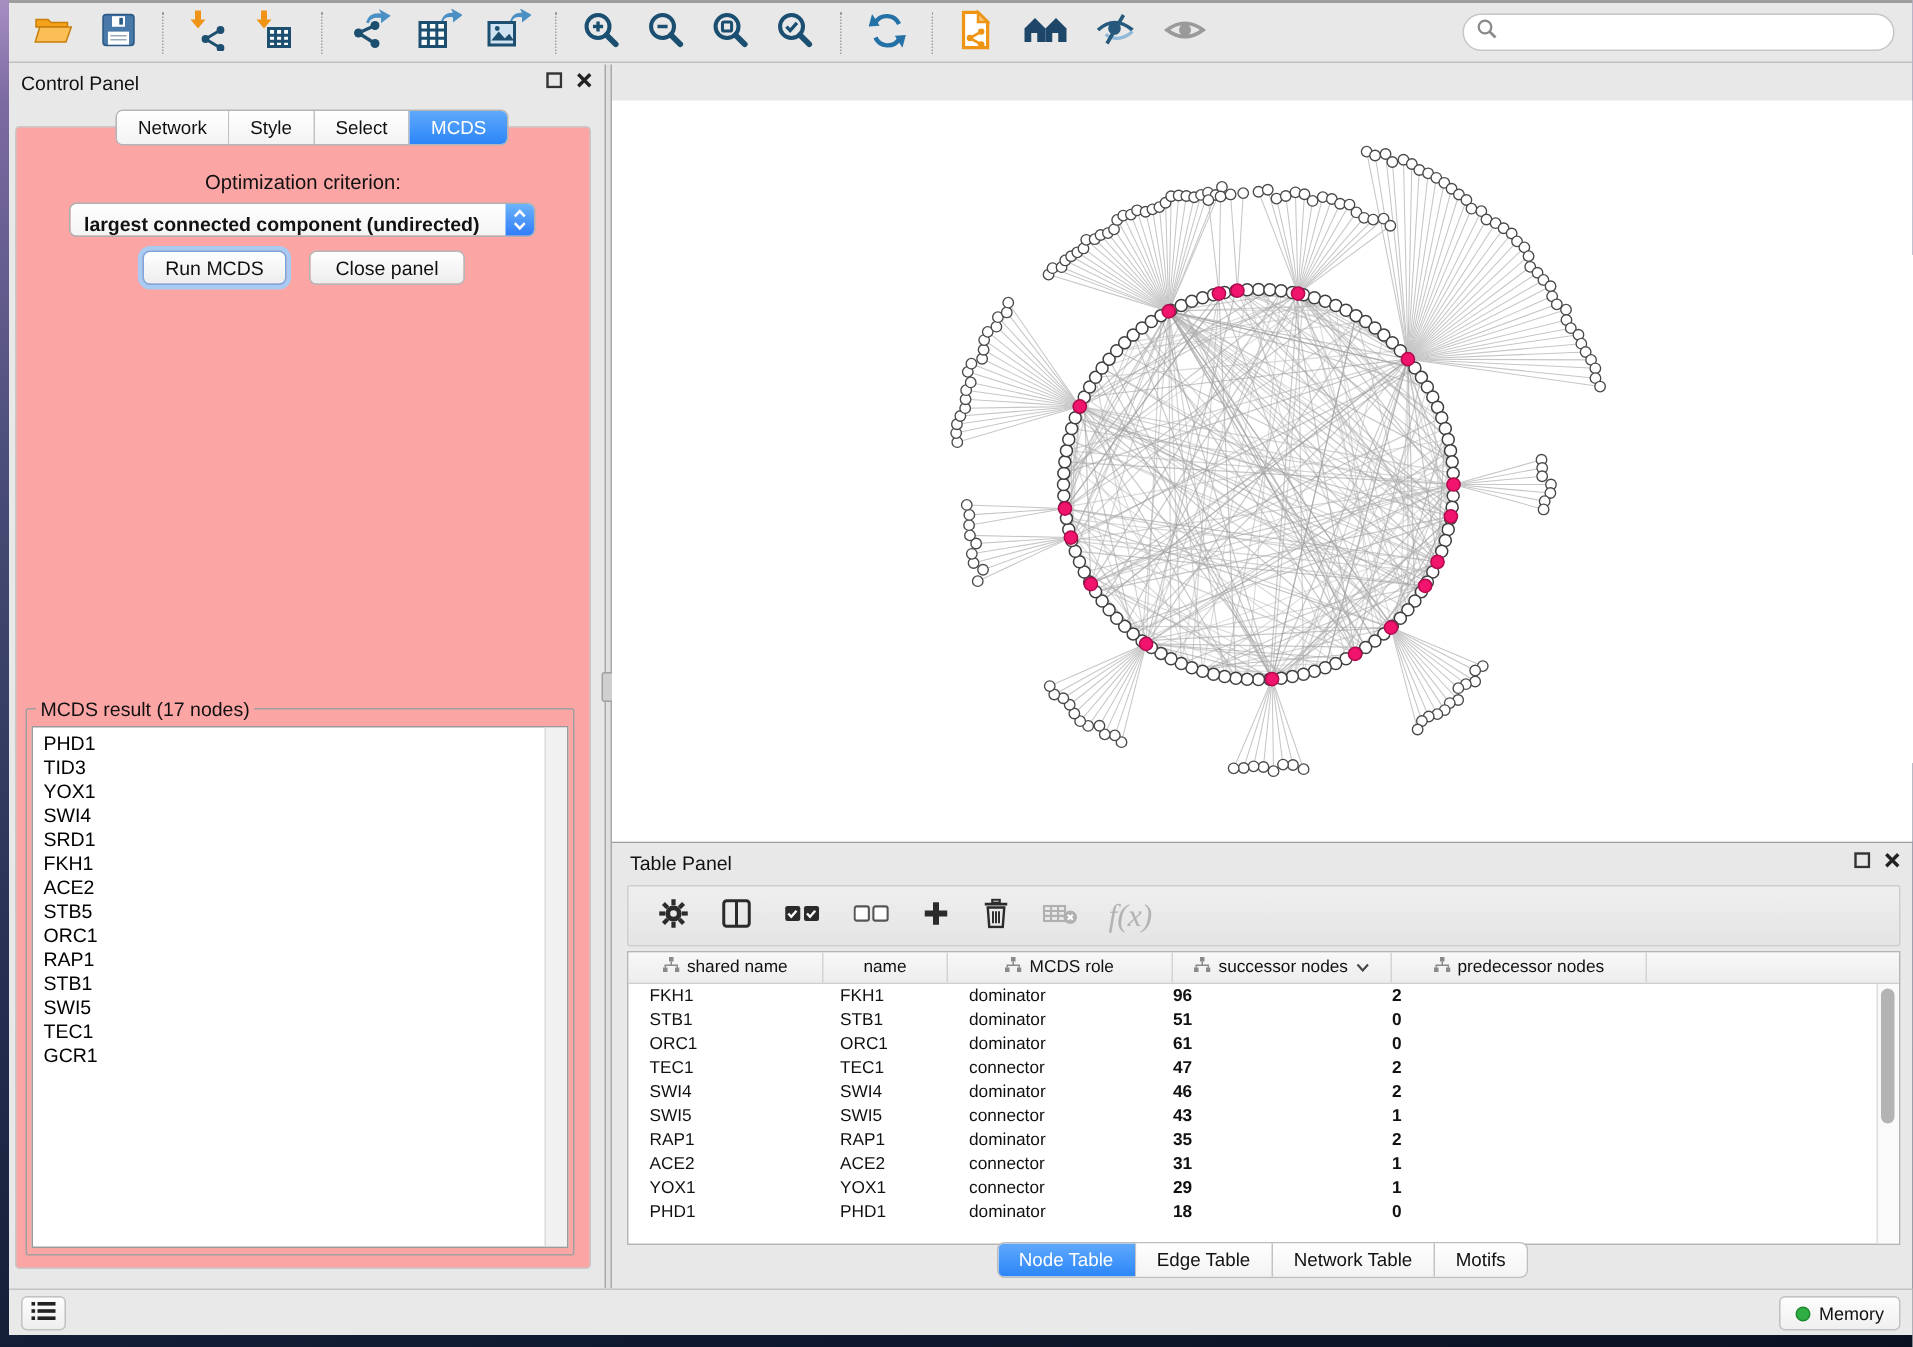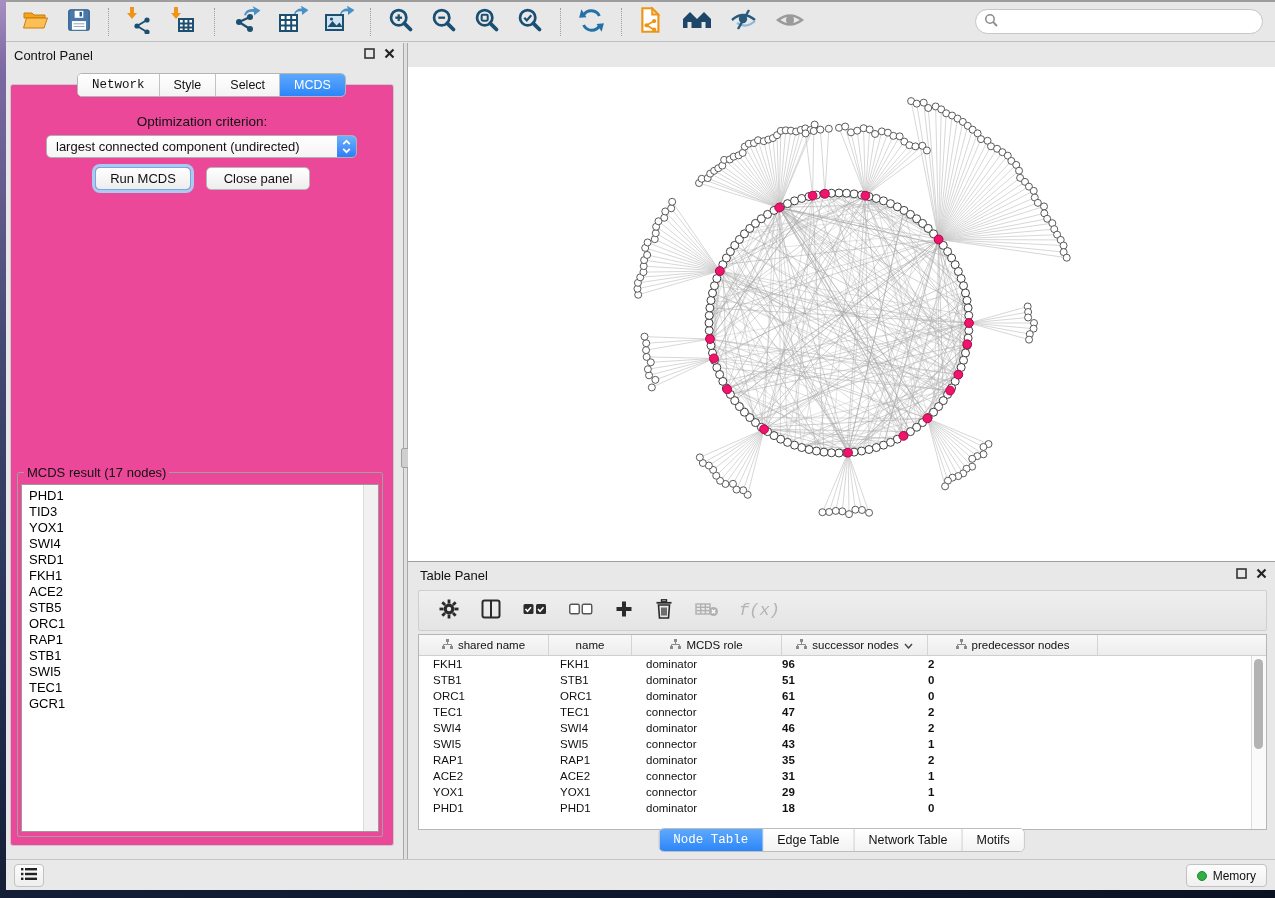--- a/index.html
+++ b/index.html
@@ -23,27 +23,27 @@
   .search input{border:none;outline:none;flex:1;font-size:12px;background:transparent;margin-left:5px;font-family:inherit;}
   
   .cpanel{position:absolute;left:0;top:41px;width:397px;height:816px;}
   .phead{position:relative;height:24px;}
   .phead .ptitle{position:absolute;left:8px;top:5px;font-size:13px;color:#111;}
   .phead .hicons{position:absolute;right:8px;top:5px;display:flex;gap:9px;align-items:center;}
   .hbtn{background:none;border:none;padding:0;cursor:pointer;display:flex;}
   .tabs{position:absolute;left:71px;top:30px;height:22px;display:flex;border:1px solid #b5b5b5;border-radius:5px;background:#fff;z-index:3;}
   .seg{font-size:12.5px;display:flex;align-items:center;justify-content:center;border-right:1px solid #c2c2c2;
     padding:0 14px;color:#111;background:linear-gradient(#ffffff,#f3f3f3);cursor:pointer;}
-  .seg:first-child{border-radius:4px 0 0 4px;font-family:Liberation Mono, monospace;}
+  .seg:first-child{border-radius:4px 0 0 4px;}
   .seg:last-child{border-right:none;border-radius:0 4px 4px 0;}
   .seg.sel{background:linear-gradient(#5fa9fc,#2c86f8);color:#fff;}
-  .inner{position:absolute;left:4px;right:9px;top:41px;bottom:13px;background:#ec4899;border:1px solid #c9c9c9;border-radius:3px;}
+  .inner{position:absolute;left:4px;right:9px;top:41px;bottom:13px;background:#fca5a5;border:1px solid #c9c9c9;border-radius:3px;}
   .optlabel{position:absolute;top:29px;left:0;right:0;text-align:center;font-size:13.5px;color:#111;}
   .mselect{position:absolute;left:35px;top:50px;width:311px;height:23px;background:linear-gradient(#ffffff,#f4f4f4);
-    border:1px solid #b0b0b0;border-radius:5px;display:flex;align-items:center;cursor:pointer;box-sizing:border-box;}
+    border:1px solid #b0b0b0;border-radius:5px;display:flex;align-items:flex-end;cursor:pointer;box-sizing:border-box;font-weight:bold;}
   .mselect .val{flex:1;font-size:13px;padding-left:9px;color:#111;white-space:nowrap;overflow:hidden;}
   .stepper{width:19px;align-self:stretch;background:linear-gradient(#6db3fa,#2f7df9);border-radius:0 4px 4px 0;
     display:flex;align-items:center;justify-content:center;}
   .btnrow{position:absolute;top:82px;left:0;right:0;height:24px;}
   .macbtn{position:absolute;height:23px;background:linear-gradient(#ffffff,#ededed);border:1px solid #b6b6b6;
     border-radius:5px;font-size:13px;font-family:inherit;color:#111;cursor:pointer;}
   .macbtn.run{left:84px;width:96px;border-color:#7aa7e0;box-shadow:0 0 0 3px #a9cbf2;}
   .macbtn.closep{left:195px;width:104px;}
   fieldset.mcds{position:absolute;left:6px;right:10px;top:380px;bottom:8px;border:1px solid #a0a0a0;border-radius:2px;margin:0;padding:0;}
   fieldset.mcds legend{font-size:13px;color:#111;margin-left:6px;padding:0 3px;}
@@ -62,21 +62,21 @@
   .light.red{background:#f4605a;border:1px solid #d94c44;}
   .light.yellow{background:#f6bc3e;border:1px solid #d9a133;}
   .light.green{background:#36c349;border:1px solid #2da33a;}
   .ntext{position:absolute;left:57%;transform:translateX(-50%);top:4px;font-size:12.5px;color:#1a1a1a;}
   .netcanvas{position:absolute;left:0;top:24px;width:867px;height:494px;background:#fff;display:block;}
   
   .tpanel{position:absolute;left:402px;top:561px;width:867px;height:295px;}
   .ttoolbar{position:absolute;left:10px;right:8px;top:27px;height:41px;background:linear-gradient(#efefef,#e4e4e4);
     border:1px solid #cfcfcf;border-radius:2px;display:flex;align-items:center;padding-left:18px;gap:18px;box-sizing:border-box;}
   .ttbtn{background:none;border:none;padding:0 2px;cursor:pointer;display:flex;align-items:center;}
-  .fx{font-style:italic;font-family:Liberation Mono, monospace;color:#b3b3b3;font-size:17px;}
+  .fx{font-style:italic;font-family:Liberation Serif, serif;color:#b3b3b3;font-size:21px;}
   .tbl{position:absolute;left:10px;right:8px;top:71px;height:196px;background:#fff;border:1px solid #b5b5b5;box-sizing:border-box;overflow:hidden;}
   .thead{display:flex;height:21px;background:linear-gradient(#f8f8f8,#ededed);border-bottom:1px solid #cfcfcf;box-sizing:border-box;}
   .th{display:flex;align-items:center;justify-content:center;gap:5px;font-size:11.5px;color:#111;
     border-right:1px solid #d4d4d4;box-sizing:border-box;cursor:pointer;}
   .th.filler{flex:1;border-right:none;cursor:default;}
   .tr{display:flex;height:16px;cursor:default;}
   .td{font-size:11.5px;line-height:16px;color:#111;box-sizing:border-box;white-space:nowrap;overflow:hidden;}
   .td.l{text-align:left;}
   .td.r{text-align:left;font-weight:bold;}
   .tscroll{position:absolute;right:0;top:21px;bottom:0;width:15px;background:#fafafa;border-left:1px solid #ddd;box-sizing:border-box;}

